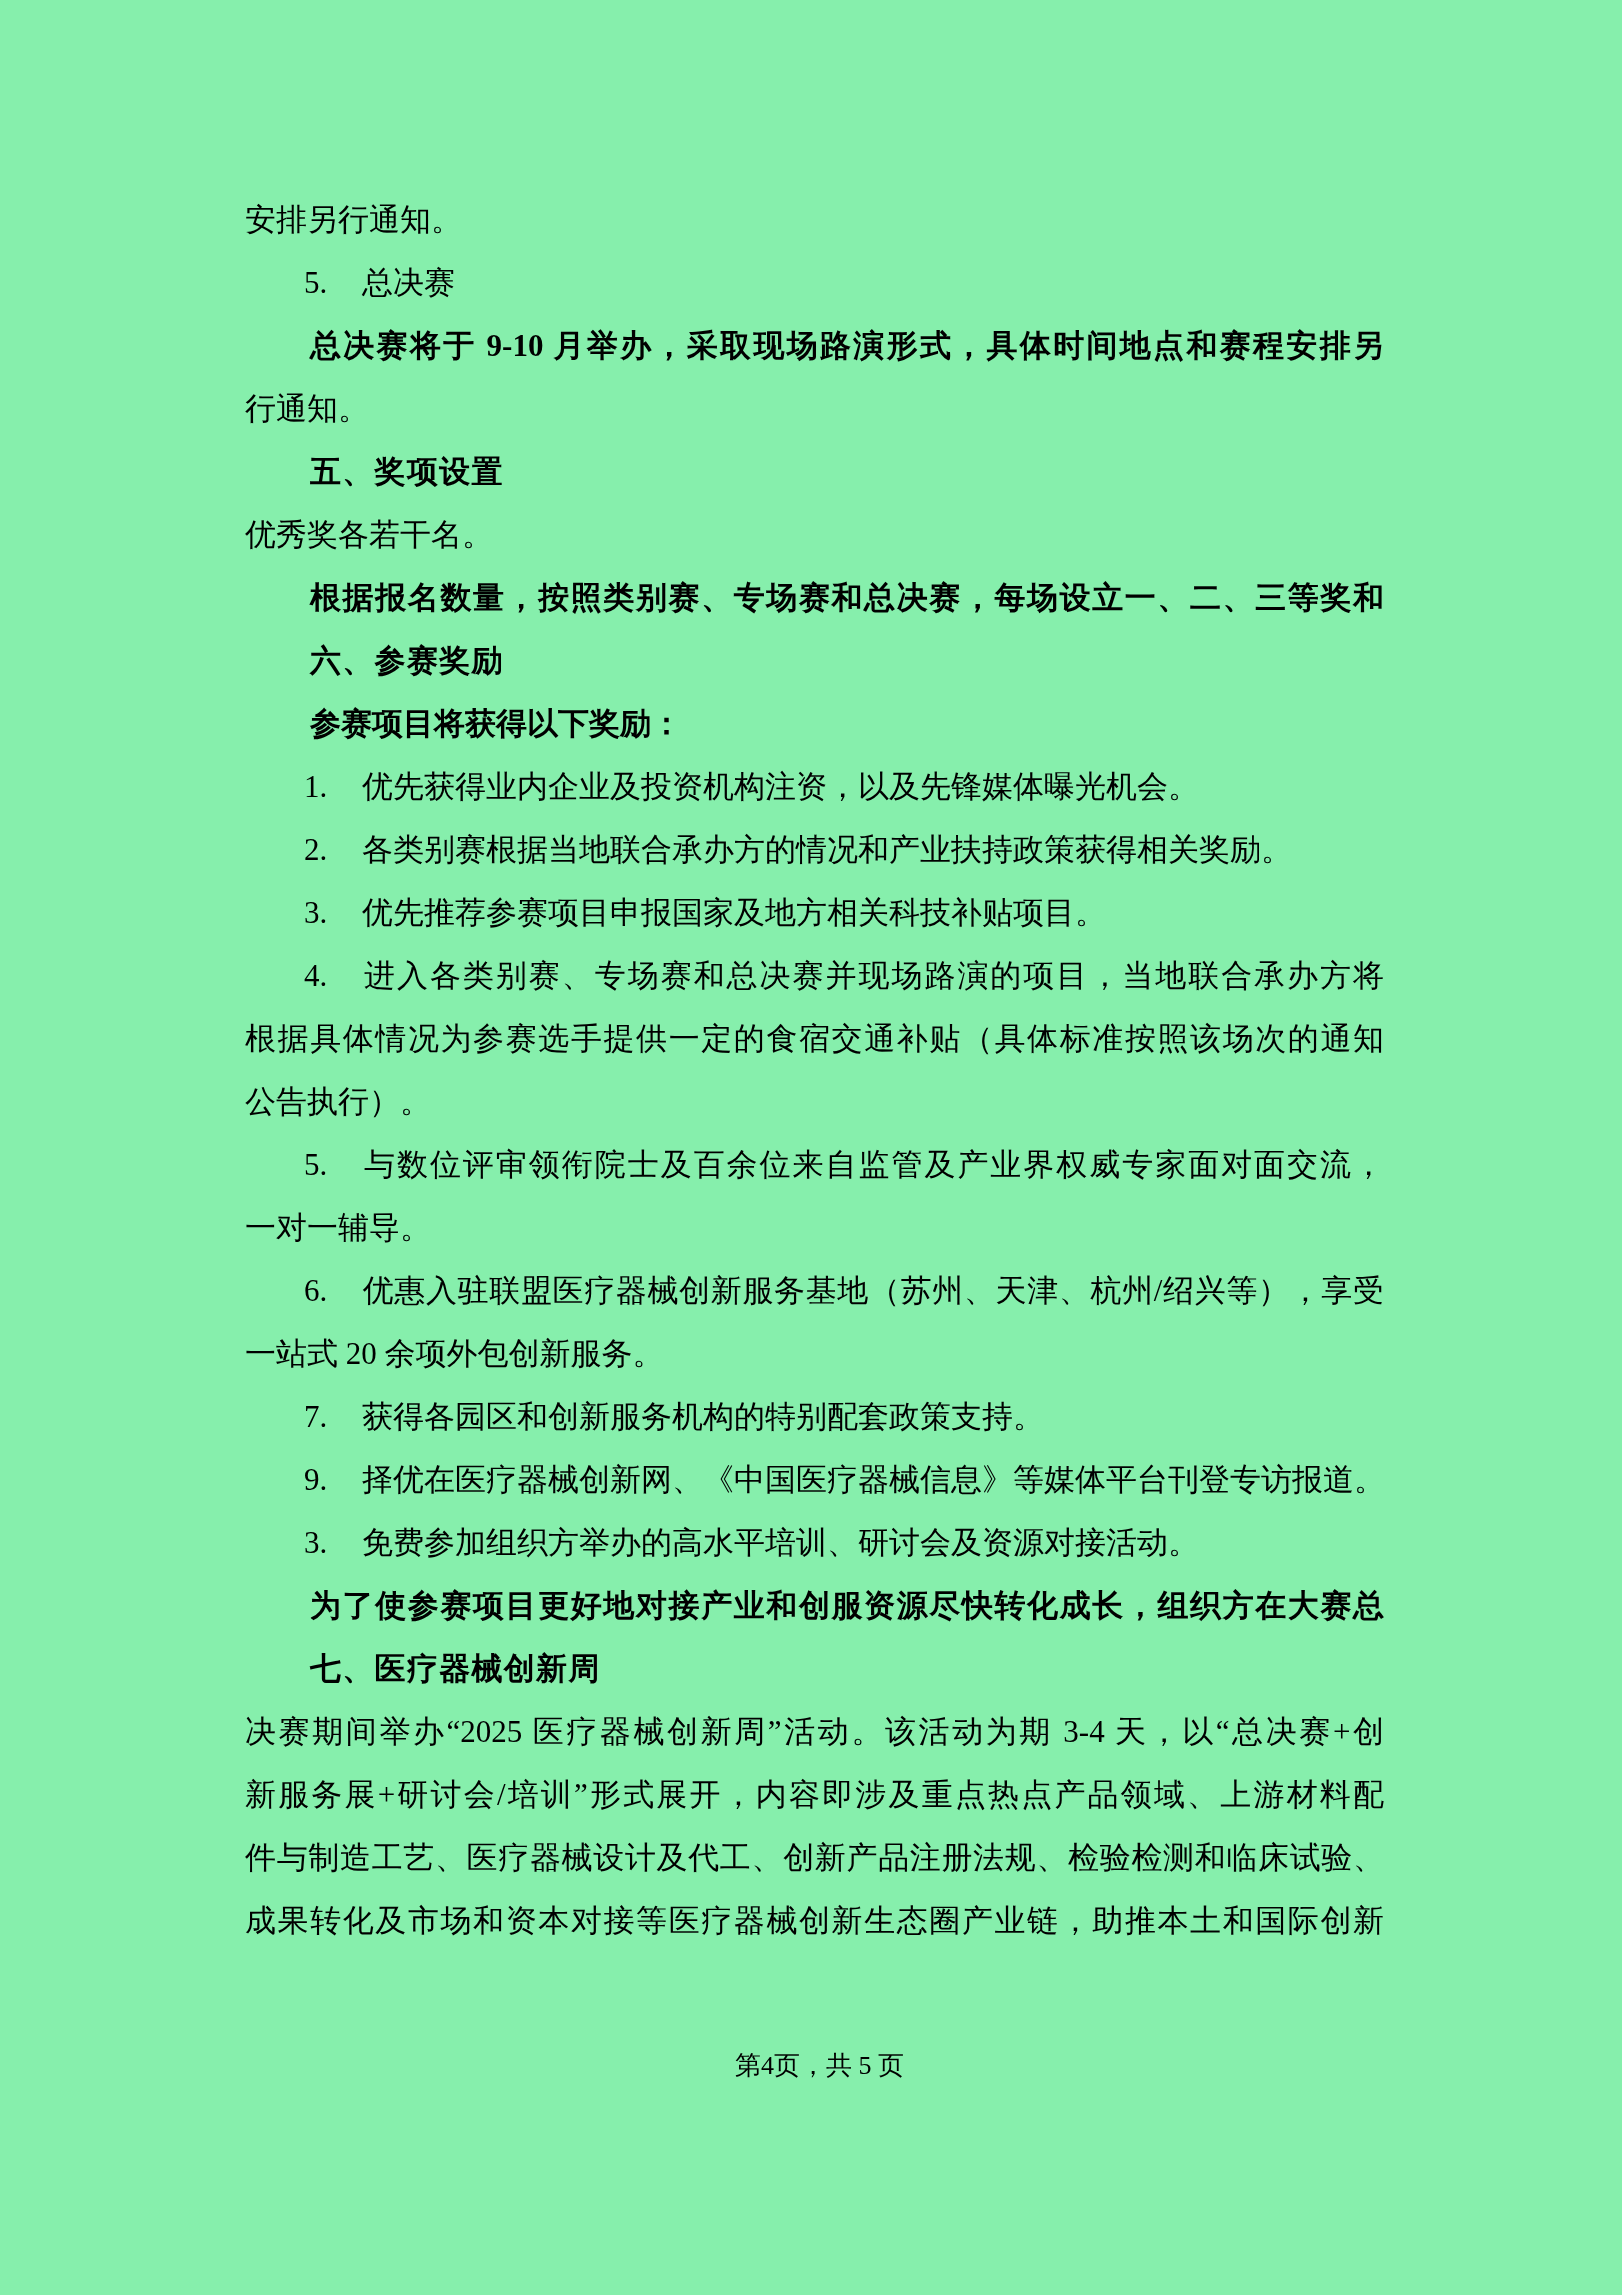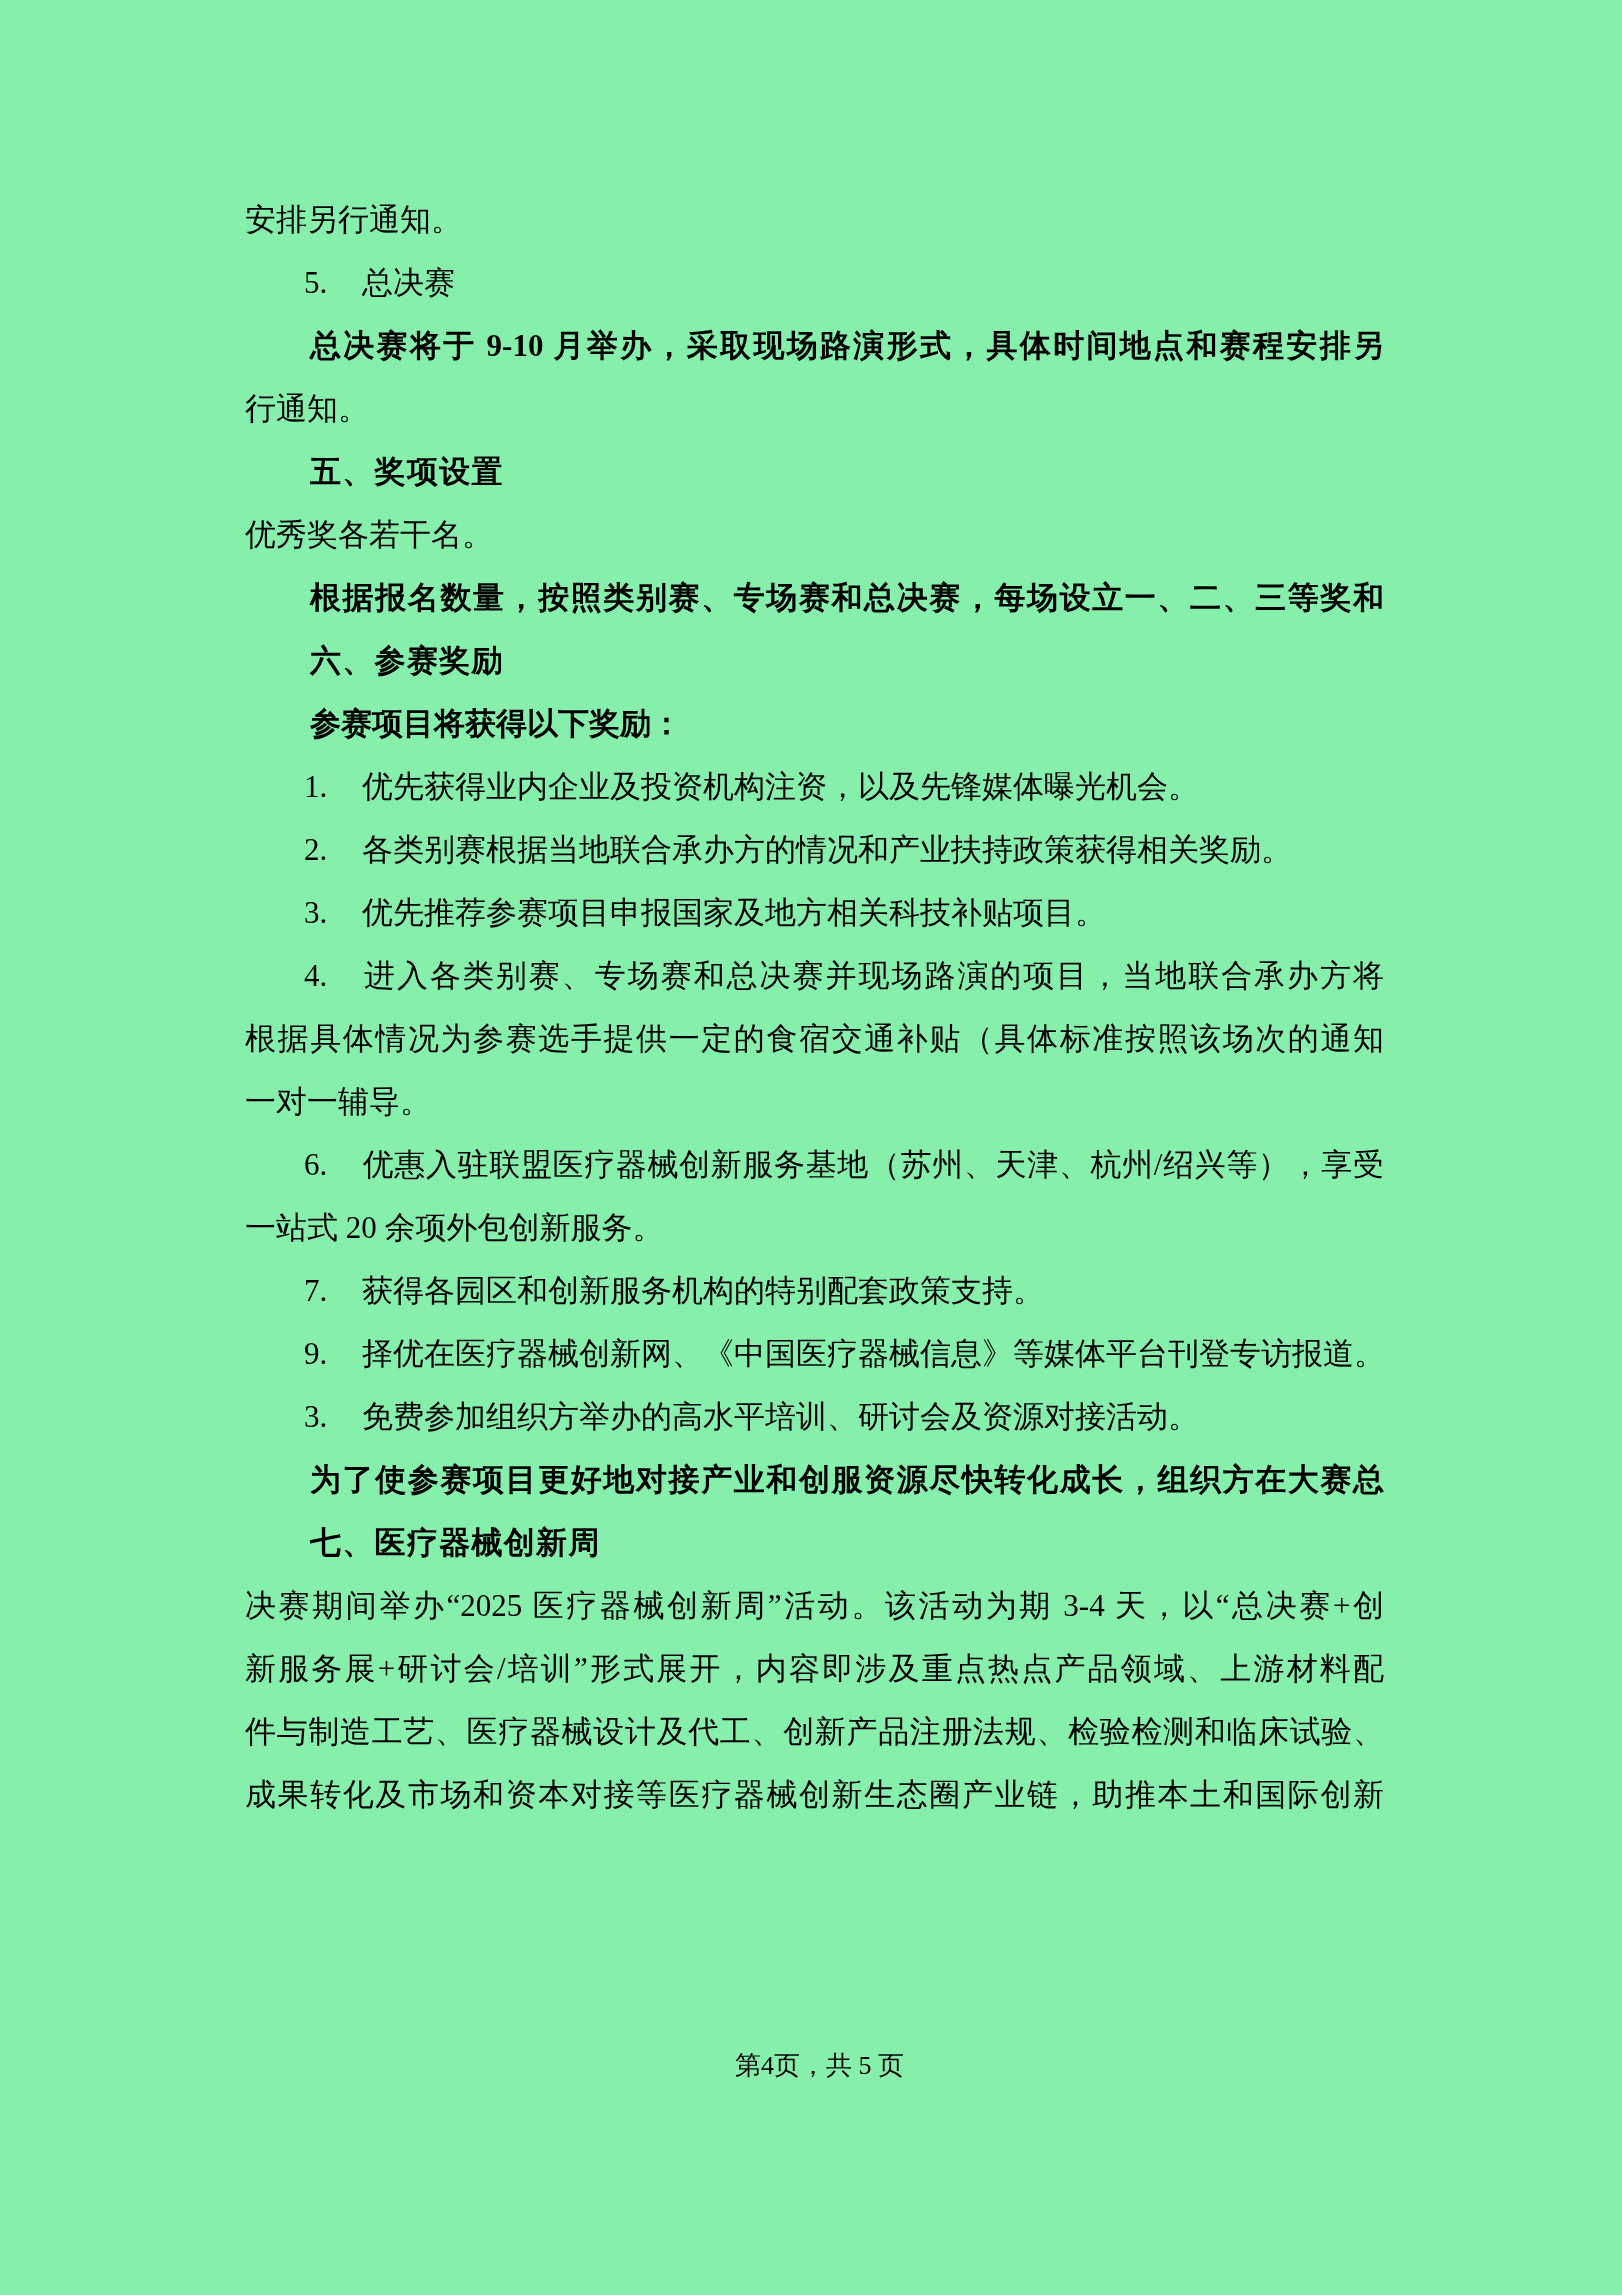--- a/index.html
+++ b/index.html
@@ -60,20 +60,22 @@
       <div class="line heading">五、奖项设置</div>
       <div class="line plain">优秀奖各若干名。</div>
       <div class="line indent justify">根据报名数量，按照类别赛、专场赛和总决赛，每场设立一、二、三等奖和</div>
       <div class="line heading">六、参赛奖励</div>
       <div class="line indent">参赛项目将获得以下奖励：</div>
       <div class="line numbered"><span class="num">1.</span><span>优先获得业内企业及投资机构注资，以及先锋媒体曝光机会。</span></div>
       <div class="line numbered"><span class="num">2.</span><span>各类别赛根据当地联合承办方的情况和产业扶持政策获得相关奖励。</span></div>
       <div class="line numbered"><span class="num">3.</span><span>优先推荐参赛项目申报国家及地方相关科技补贴项目。</span></div>
       <div class="line numbered justify"><span class="num">4.</span><span>进入各类别赛、专场赛和总决赛并现场路演的项目，当地联合承办方将</span></div>
       <div class="line plain justify">根据具体情况为参赛选手提供一定的食宿交通补贴（具体标准按照该场次的通知</div>
+      <div class="line plain">公告执行）。</div>
+      <div class="line numbered justify"><span class="num">5.</span><span>与数位评审领衔院士及百余位来自监管及产业界权威专家面对面交流，</span></div>
       <div class="line plain">一对一辅导。</div>
       <div class="line numbered justify"><span class="num">6.</span><span>优惠入驻联盟医疗器械创新服务基地（苏州、天津、杭州/绍兴等），享受</span></div>
       <div class="line plain">一站式 20 余项外包创新服务。</div>
       <div class="line numbered"><span class="num">7.</span><span>获得各园区和创新服务机构的特别配套政策支持。</span></div>
       <div class="line numbered"><span class="num">9.</span><span>择优在医疗器械创新网、《中国医疗器械信息》等媒体平台刊登专访报道。</span></div>
       <div class="line numbered"><span class="num">3.</span><span>免费参加组织方举办的高水平培训、研讨会及资源对接活动。</span></div>
       <div class="line indent justify">为了使参赛项目更好地对接产业和创服资源尽快转化成长，组织方在大赛总</div>
       <div class="line heading">七、医疗器械创新周</div>
       <div class="line plain justify">决赛期间举办“2025 医疗器械创新周”活动。该活动为期 3-4 天，以“总决赛+创</div>
       <div class="line plain justify">新服务展+研讨会/培训”形式展开，内容即涉及重点热点产品领域、上游材料配</div>

